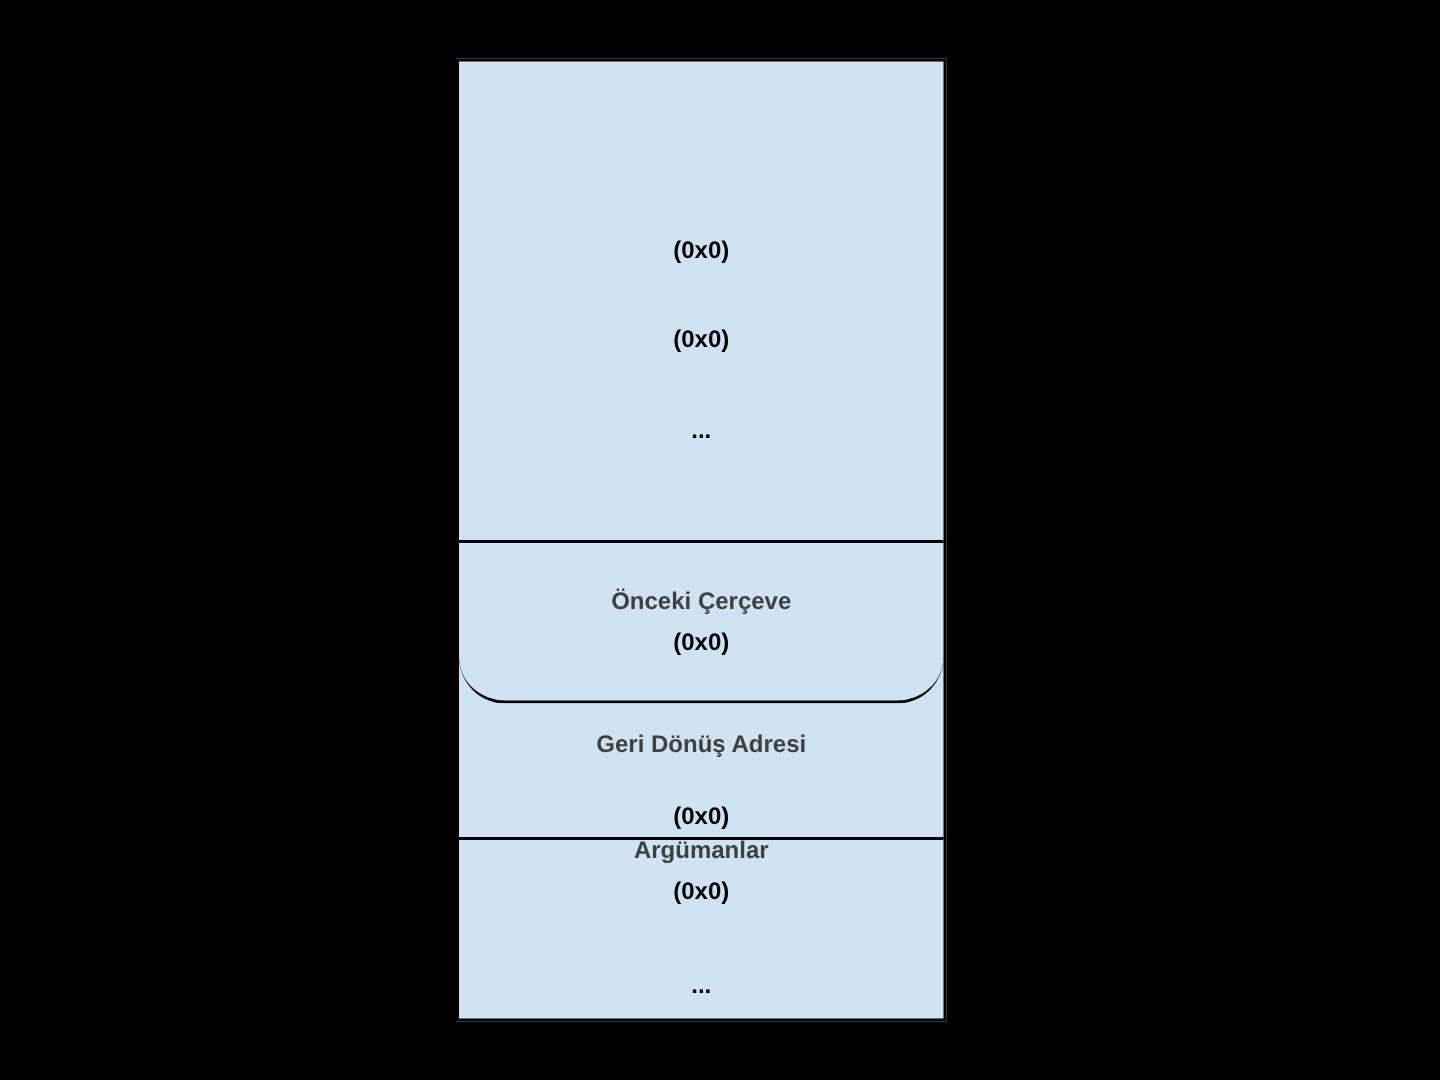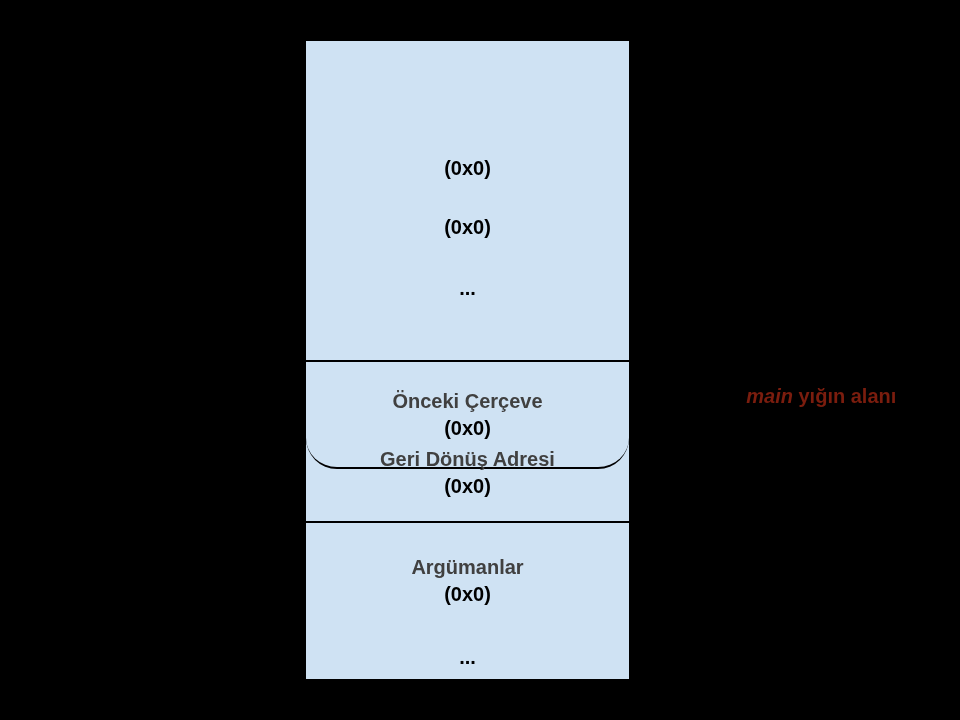--- a/index.html
+++ b/index.html
@@ -28,27 +28,27 @@
     width: 327px;
     height: 642px;
     background: var(--box-fill);
     border: 2px solid var(--box-border);
   }
   .section {
     position: absolute;
     left: 0;
     width: 100%;
     text-align: center;
-    font-size: 20px;
+    font-size: 16px;
     line-height: 27px;
   }
   .sec-divider { border-bottom: 2px solid var(--box-border); }
   .sec-upper   { top: 0;     height: 321px; }
   .sec-pfp     { top: 321px; height: 107px; display: flex; flex-direction: column; justify-content: center; border-radius: 31px; }
-  .sec-ret     { top: 405px; height: 77px;  display: flex; flex-direction: column; justify-content: flex-start; }
+  .sec-ret     { top: 442px; height: 77px;  display: flex; flex-direction: column; justify-content: space-between; }
   .sec-args    { top: 505px; height: 133px; display: flex; flex-direction: column; padding-top: 8px; }
   .line { width: 100%; }
   .abs-line { position: absolute; left: 0; width: 100%; line-height: 28px; }
   .sec-upper .u1 { top: 113px; }
   .sec-upper .u2 { top: 172px; }
   .sec-upper .u3 { top: 233px; }
   .label { color: var(--label-text); }
   .value { color: var(--value-text); }
   .args-more { margin-top: 36px; }
   .annotation {
@@ -86,17 +86,14 @@
     </div>
 
     <div class="section sec-args">
       <div class="line label">Argümanlar</div>
       <div class="line value">(0x0)</div>
       <div class="line value args-more">...</div>
     </div>
 
   </div>
 
-  <div class="annotation">
-    <span class="fn">main</span><span> yığın alanı</span>
-  </div>
 
 </div>
 
 </body></html>

